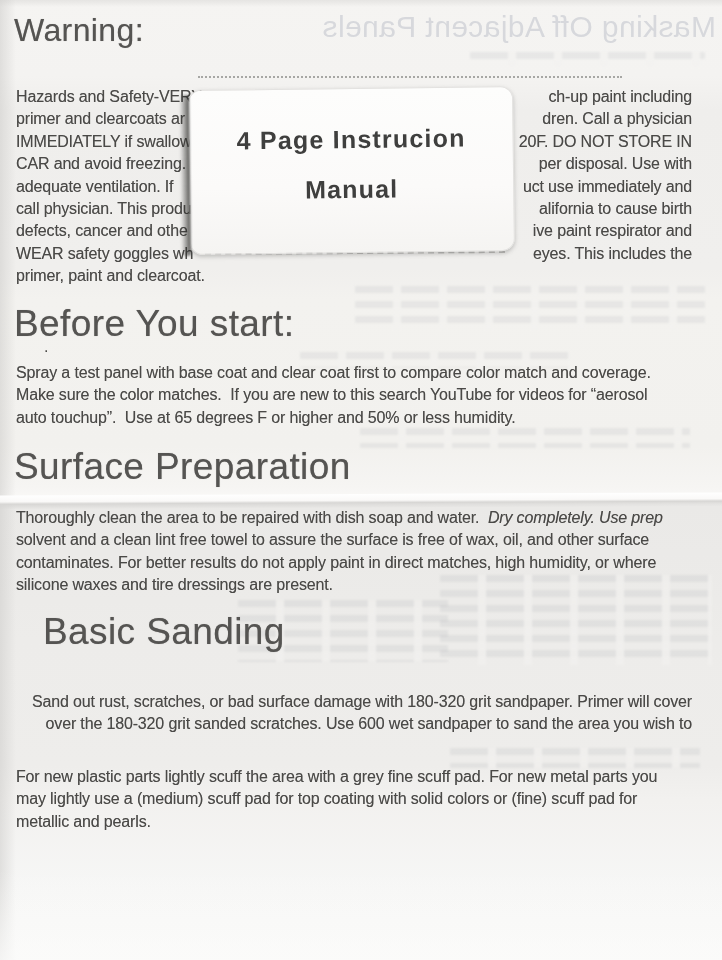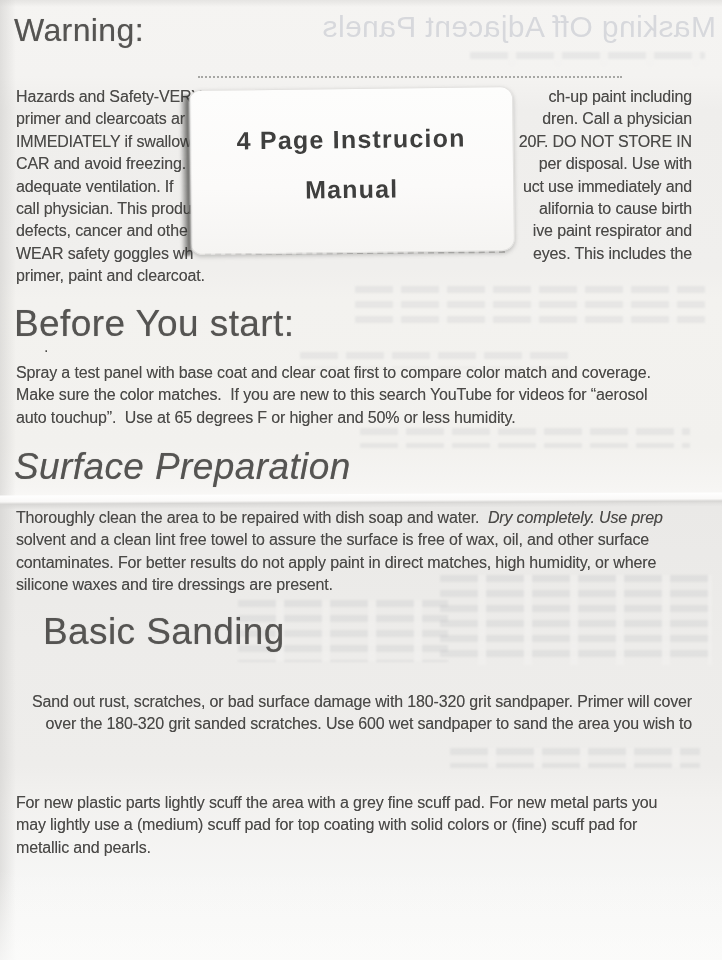--- a/index.html
+++ b/index.html
@@ -144,35 +144,35 @@
 
   <div class="hd" style="top:303px;">Before You start:</div>
   <div id="stray-dot">.</div>
 
   <div class="bodycol" style="top:362px;">
     <div class="bline">Spray a test panel with base coat and clear coat first to compare color match and coverage.</div>
     <div class="bline">Make sure the color matches.  If you are new to this search YouTube for videos for “aerosol</div>
     <div class="bline">auto touchup”.  Use at 65 degrees F or higher and 50% or less humidity.</div>
   </div>
 
-  <div class="hd" style="top:446px;font-style:italic;">Surface Preparation</div>
+  <div class="hd" style="top:446px;">Surface Preparation</div>
 
   <div class="bodycol" style="top:507px;">
     <div class="bline"><span>Thoroughly clean the area to be repaired with dish soap and water.  </span><span class="it">Dry completely. Use prep</span></div>
     <div class="bline">solvent and a clean lint free towel to assure the surface is free of wax, oil, and other surface</div>
     <div class="bline">contaminates. For better results do not apply paint in direct matches, high humidity, or where</div>
     <div class="bline">silicone waxes and tire dressings are present.</div>
   </div>
 
   <div class="hd" style="top:611px;margin-left:29px;">Basic Sanding</div>
 
   <div class="bodycol" style="top:691px;text-align:right;">
     <div class="bline">Sand out rust, scratches, or bad surface damage with 180-320 grit sandpaper. Primer will cover</div>
     <div class="bline">over the 180-320 grit sanded scratches. Use 600 wet sandpaper to sand the area you wish to</div>
   </div>
 
-  <div class="bodycol" style="top:766px;margin-top:26px;">
+  <div class="bodycol" style="top:766px;">
     <div class="bline">For new plastic parts lightly scuff the area with a grey fine scuff pad. For new metal parts you</div>
     <div class="bline">may lightly use a (medium) scuff pad for top coating with solid colors or (fine) scuff pad for</div>
     <div class="bline">metallic and pearls.</div>
   </div>
 
 </div>
 
 </body></html>

